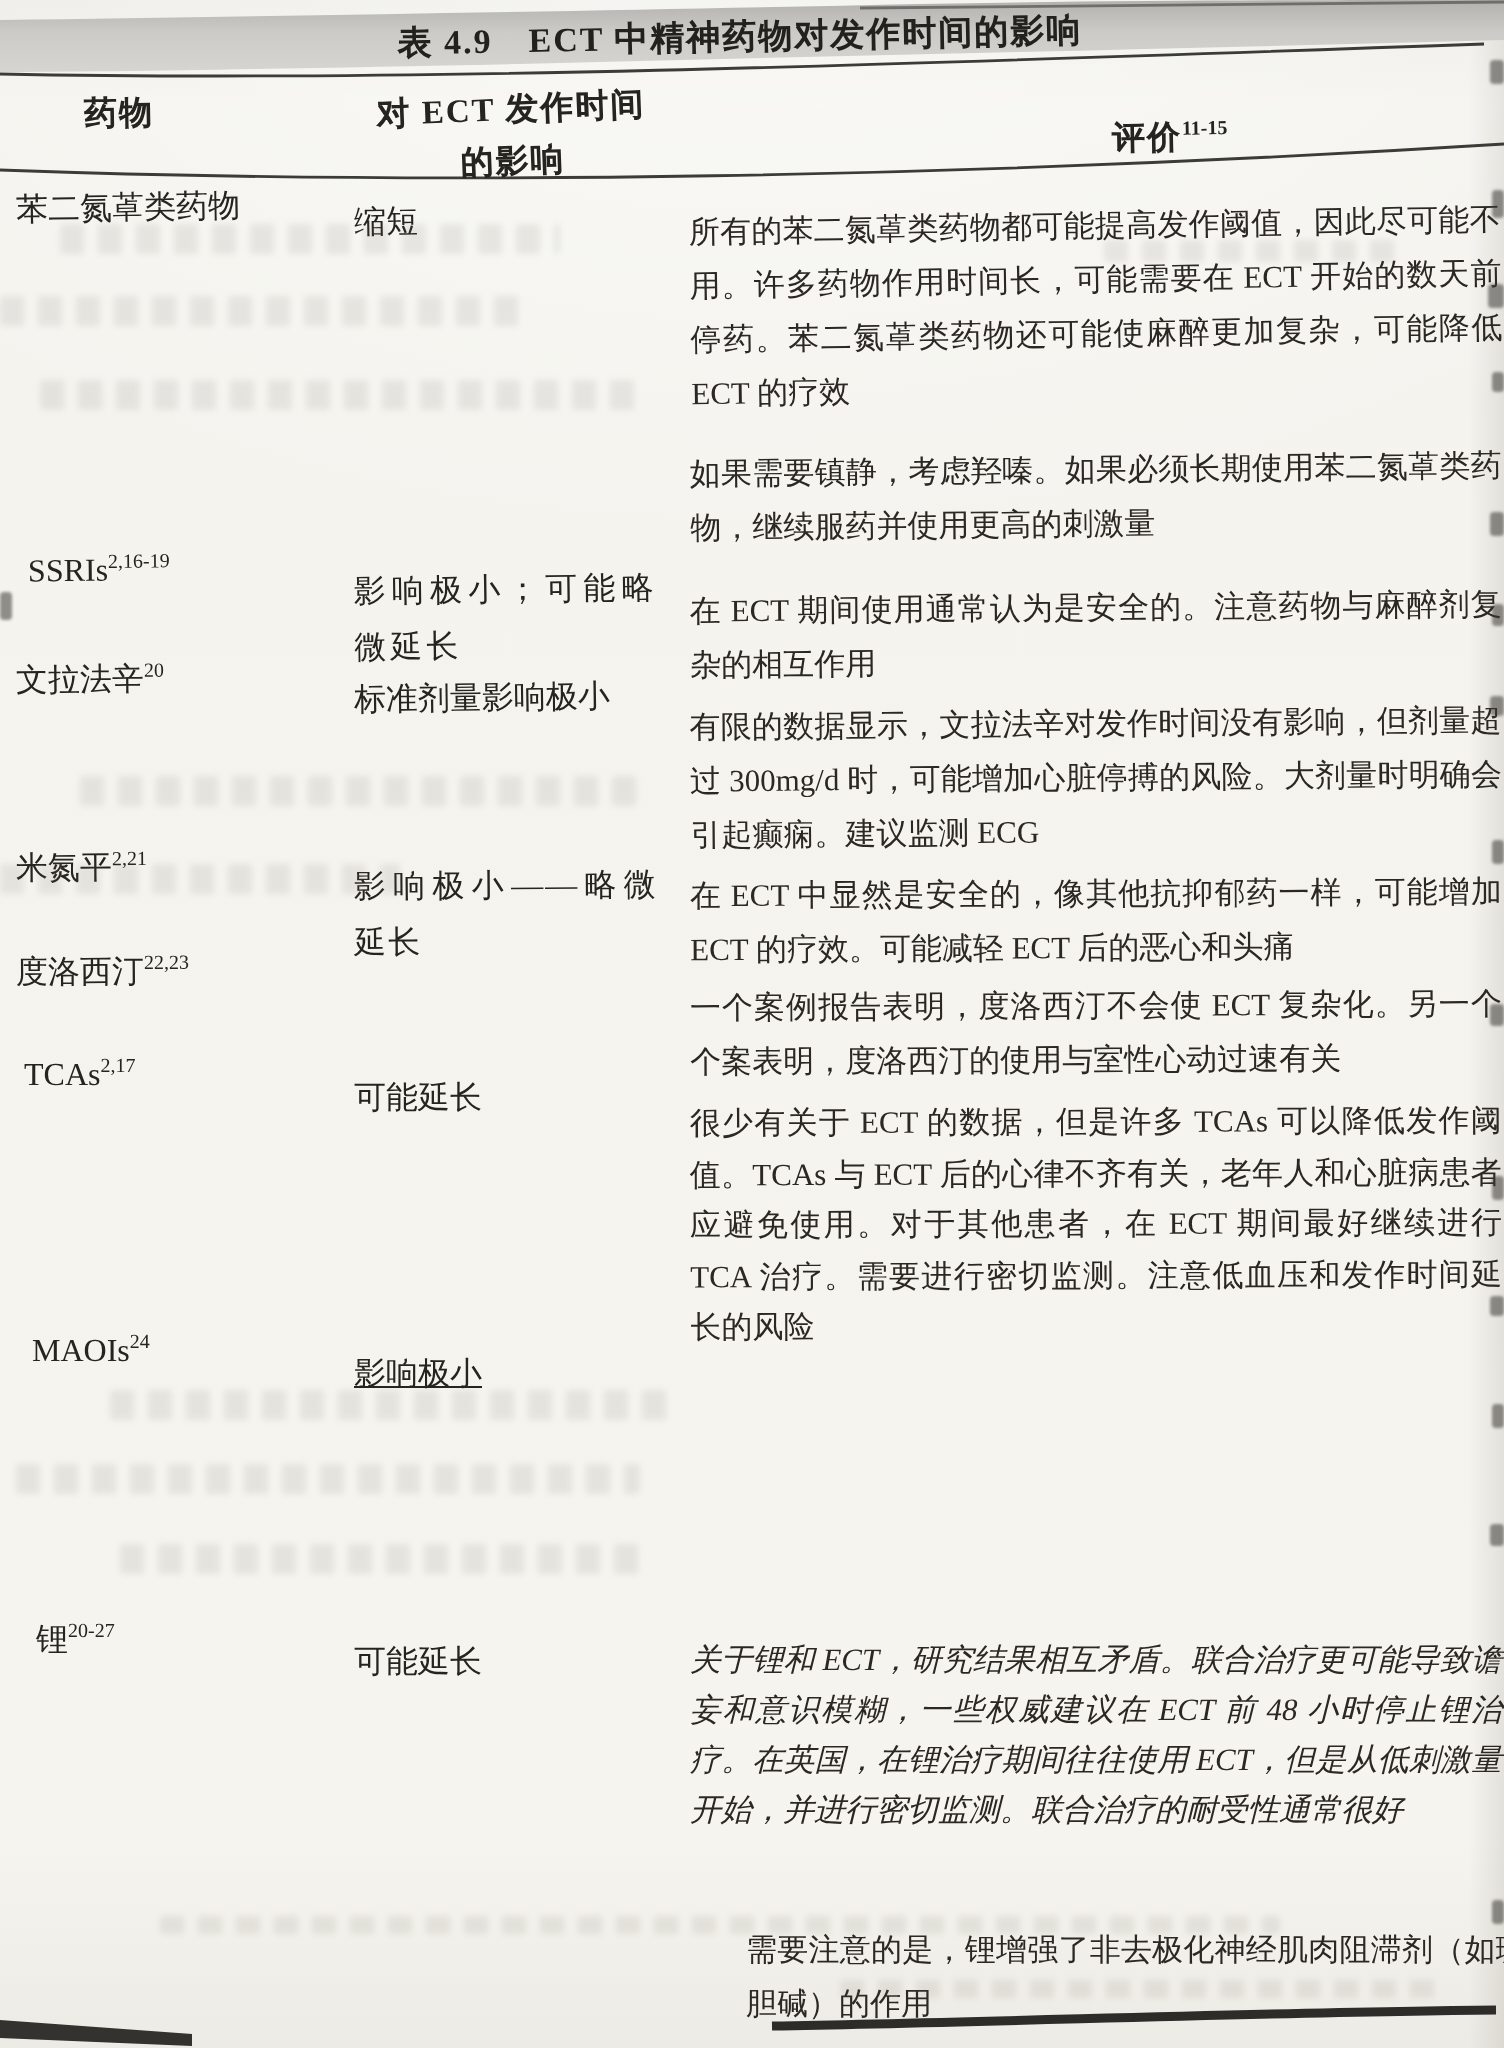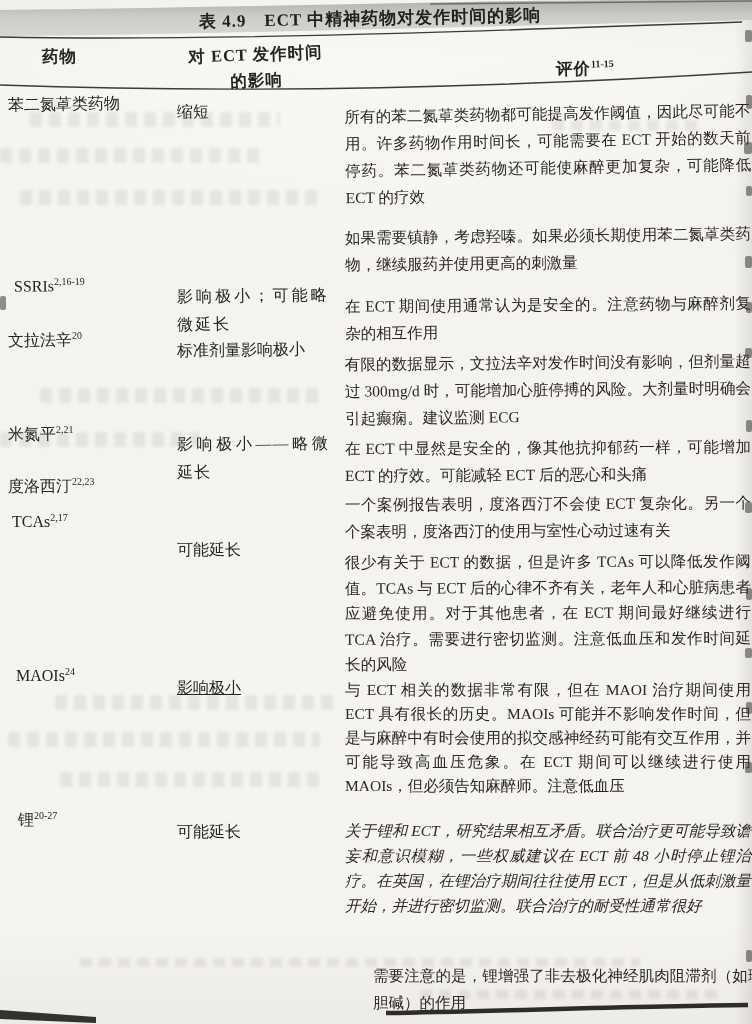--- a/index.html
+++ b/index.html
@@ -24,21 +24,21 @@
   .h-comment{left:556px;top:58px;transform:rotate(-1deg);font-weight:bold;}
   sup{font-size:10px;letter-spacing:0;}
   .drug{position:absolute;font-size:16px;white-space:nowrap;color:#26241f;}
   .effect{position:absolute;left:177px;width:152px;font-size:16px;line-height:28px;text-align:justify;color:#26241f;}
   .cpara{position:absolute;left:345px;width:406px;margin:0;font-size:15.5px;line-height:27px;text-align:justify;color:#2b2823;}
   .d0{left:8px;top:94px;transform:rotate(-1deg);}
   .d1{left:14px;top:276px;transform:rotate(-0.6deg);}
   .d2{left:8px;top:330px;transform:rotate(-0.6deg);}
   .d3{left:8px;top:424px;transform:rotate(-0.4deg);}
   .d4{left:8px;top:476px;transform:rotate(-0.4deg);}
-  .d5{left:12px;top:512px;}
+  .d5{left:12px;top:528px;}
   .d6{left:16px;top:666px;}
   .d7{left:18px;top:810px;}
   .e0{top:97px;transform:rotate(-1deg);}
   .e1{top:282px;transform:rotate(-0.8deg);letter-spacing:2px;}
   .e2{top:336px;transform:rotate(-0.8deg);white-space:nowrap;}
   .e3{top:430px;transform:rotate(-0.4deg);letter-spacing:1px;}
   .e4{top:484px;}
   .e5{top:536px;}
   .e6{top:674px;text-decoration:underline;}
   .e7{top:818px;}
@@ -107,21 +107,20 @@
   <div class="effect e6">影响极小</div>
   <div class="effect e7">可能延长</div>
 
   <p class="cpara p0">所有的苯二氮䓬类药物都可能提高发作阈值，因此尽可能不用。许多药物作用时间长，可能需要在 ECT 开始的数天前停药。苯二氮䓬类药物还可能使麻醉更加复杂，可能降低 ECT 的疗效</p>
   <p class="cpara p1">如果需要镇静，考虑羟嗪。如果必须长期使用苯二氮䓬类药物，继续服药并使用更高的刺激量</p>
   <p class="cpara p2">在 ECT 期间使用通常认为是安全的。注意药物与麻醉剂复杂的相互作用</p>
   <p class="cpara p3">有限的数据显示，文拉法辛对发作时间没有影响，但剂量超过 300mg/d 时，可能增加心脏停搏的风险。大剂量时明确会引起癫痫。建议监测 ECG</p>
   <p class="cpara p4">在 ECT 中显然是安全的，像其他抗抑郁药一样，可能增加 ECT 的疗效。可能减轻 ECT 后的恶心和头痛</p>
   <p class="cpara p5">一个案例报告表明，度洛西汀不会使 ECT 复杂化。另一个个案表明，度洛西汀的使用与室性心动过速有关</p>
   <p class="cpara p6">很少有关于 ECT 的数据，但是许多 TCAs 可以降低发作阈值。TCAs 与 ECT 后的心律不齐有关，老年人和心脏病患者应避免使用。对于其他患者，在 ECT 期间最好继续进行 TCA 治疗。需要进行密切监测。注意低血压和发作时间延长的风险</p>
-  <p class="cpara p7">与 ECT 相关的数据非常有限，但在 MAOI 治疗期间使用 ECT 具有很长的历史。MAOIs 可能并不影响发作时间，但是与麻醉中有时会使用的拟交感神经药可能有交互作用，并可能导致高血压危象。在 ECT 期间可以继续进行使用 MAOIs，但必须告知麻醉师。注意低血压</p>
   <p class="cpara p8">关于锂和 ECT，研究结果相互矛盾。联合治疗更可能导致谵妄和意识模糊，一些权威建议在 ECT 前 48 小时停止锂治疗。在英国，在锂治疗期间往往使用 ECT，但是从低刺激量开始，并进行密切监测。联合治疗的耐受性通常很好</p>
   <p class="cpara p9">需要注意的是，锂增强了非去极化神经肌肉阻滞剂（如琥珀胆碱）的作用</p>
 
   <div class="smudge" style="right:0;top:30px;width:7px;height:12px;"></div>
   <div class="smudge" style="right:0;top:95px;width:6px;height:14px;"></div>
   <div class="smudge" style="right:0;top:142px;width:8px;height:12px;"></div>
   <div class="smudge" style="right:0;top:186px;width:6px;height:10px;"></div>
   <div class="smudge" style="right:0;top:256px;width:7px;height:12px;"></div>
   <div class="smudge" style="right:0;top:302px;width:6px;height:11px;"></div>
   <div class="smudge" style="right:0;top:348px;width:7px;height:10px;"></div>

